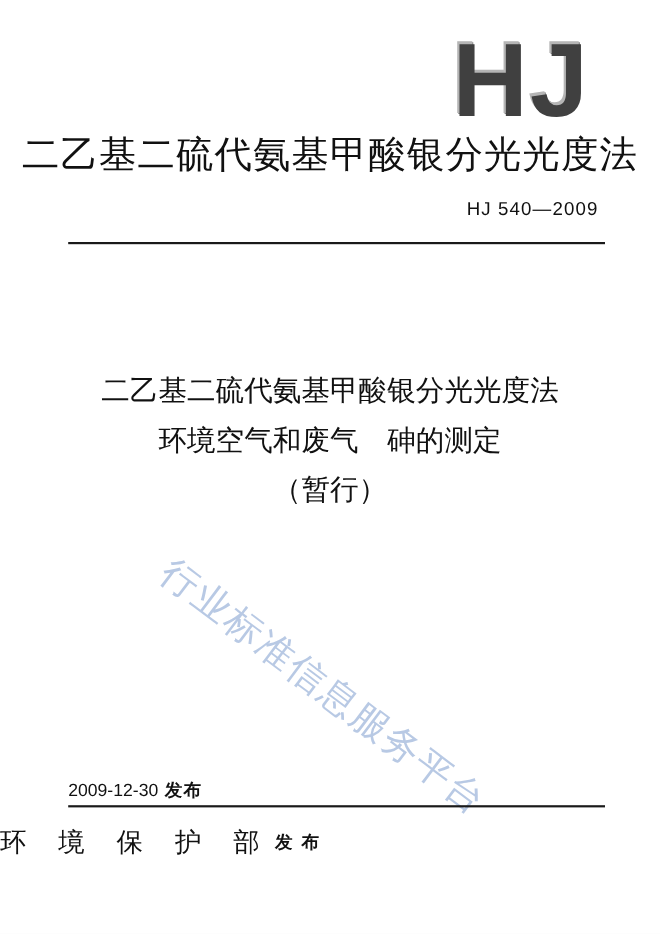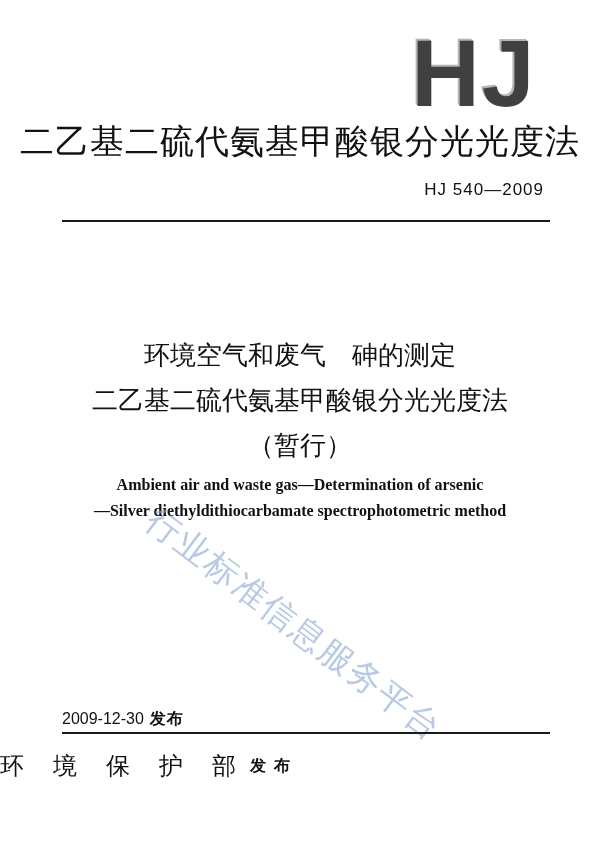--- a/index.html
+++ b/index.html
@@ -144,29 +144,25 @@
 
   <div class="hj-logo">HJ</div>
 
   <div class="heading">二乙基二硫代氨基甲酸银分光光度法</div>
 
   <div class="std-number">HJ 540—2009</div>
 
   <div class="rule rule-top"></div>
 
   <div class="title-zh">
+    <div>二乙基二硫代氨基甲酸银分光光度法</div>
     <div>环境空气和废气　砷的测定</div>
-    <div>二乙基二硫代氨基甲酸银分光光度法</div>
     <div>（暂行）</div>
   </div>
 
-  <div class="title-en">
-    <div>Ambient air and waste gas—Determination of arsenic</div>
-    <div>—Silver diethyldithiocarbamate spectrophotometric method</div>
-  </div>
 
   <div class="watermark">行业标准信息服务平台</div>
 
   <div class="dates">
     <div>
       <span>2009-12-30</span><span class="cjk">发布</span>
     </div>
   </div>
 
   <div class="rule rule-bottom"></div>

